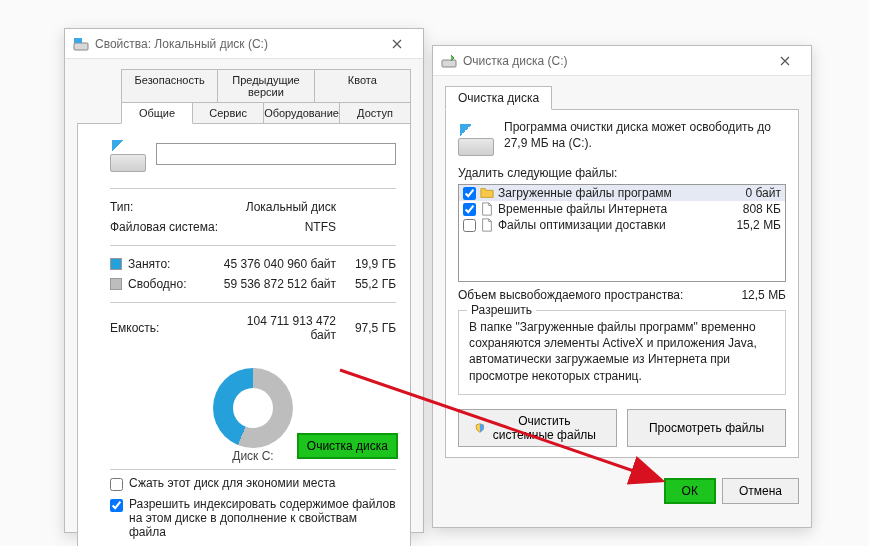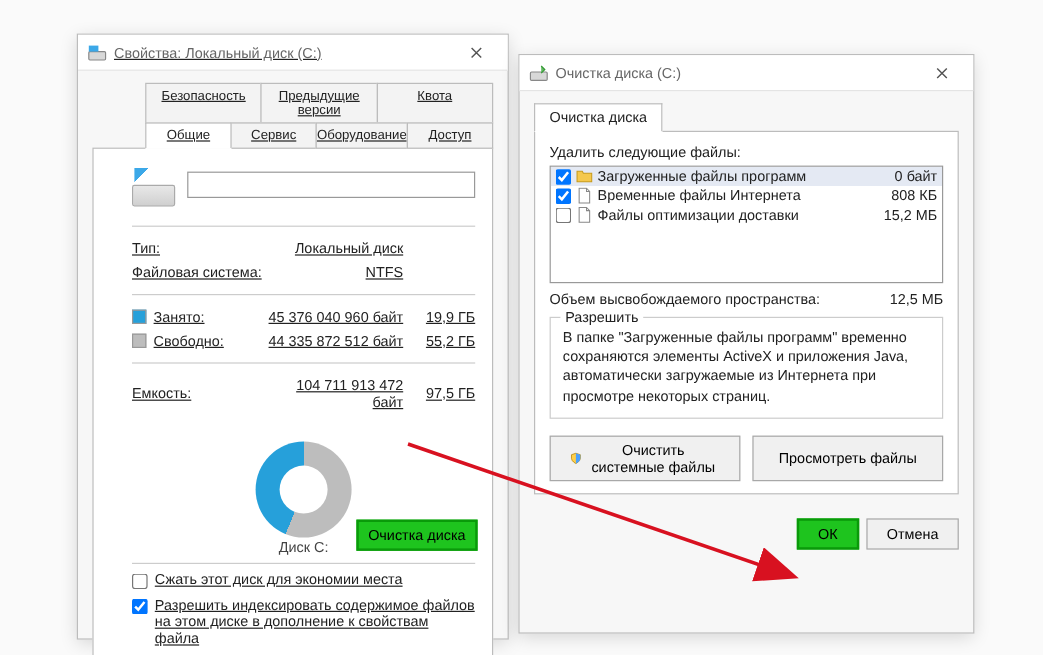--- a/index.html
+++ b/index.html
@@ -12,21 +12,21 @@
   height: 546px;
   position: relative;
   overflow: hidden;
 }
 .dialog {
   position: absolute;
   background: #f7f7f7;
   border: 1px solid #bcbcbc;
   box-shadow: 0 4px 14px rgba(0,0,0,0.15);
 }
-.dialog-left { left: 64px; top: 28px; width: 360px; height: 505px; text-decoration: underline; }
+.dialog-left { left: 64px; top: 28px; width: 360px; height: 505px; }
 .dialog-right { left: 432px; top: 45px; width: 380px; height: 483px; }
 
 .titlebar {
   height: 30px;
   display: flex;
   align-items: center;
   padding: 0 8px;
   background: #fff;
   border-bottom: 1px solid #e4e4e4;
 }
@@ -181,21 +181,21 @@
       </div>
       <hr class="sep">
       <div class="kv-table">
         <div class="kv">
           <span class="k"><span class="swatch sw-used"></span><span>Занято:</span></span>
           <span class="v1">45 376 040 960 байт</span>
           <span class="v2">19,9 ГБ</span>
         </div>
         <div class="kv">
           <span class="k"><span class="swatch sw-free"></span><span>Свободно:</span></span>
-          <span class="v1">44 335 872 512 байт</span>
+          <span class="v1">59 536 872 512 байт</span>
           <span class="v2">55,2 ГБ</span>
         </div>
       </div>
       <hr class="sep">
       <div class="kv-table">
         <div class="kv">
           <span class="k">Емкость:</span>
           <span class="v1">104 711 913 472 байт</span>
           <span class="v2">97,5 ГБ</span>
         </div>
@@ -234,20 +234,27 @@
     <span class="title">Очистка диска  (C:)</span>
     <span class="close">
       <svg width="10" height="10" viewBox="0 0 10 10">
           <path d="M1 1 L9 9 M9 1 L1 9" stroke="currentColor" stroke-width="1.2"></path>
         </svg>
     </span>
   </div>
   <div class="body">
     <div class="r-tab">Очистка диска</div>
     <div class="r-tab-content">
+      <div class="r-head">
+        <div class="drive-icon">
+          <div class="base"></div>
+            <div class="flag"></div>
+        </div>
+        <div class="msg">Программа очистки диска может освободить до 27,9 МБ на  (C:).</div>
+      </div>
       <div class="list-label">Удалить следующие файлы:</div>
       <div class="file-list" id="file-list">
           <div class="file-item sel">
             <input type="checkbox" checked="" style="">
             <span class="fi-icon">
               <svg viewBox="0 0 16 16">
                 <path d="M1 3h5l1 2h8v8H1z" fill="#f5c84c" stroke="#c79a1a"></path>
               </svg>
             </span>
             <span class="fi-label">Загруженные файлы программ</span>

